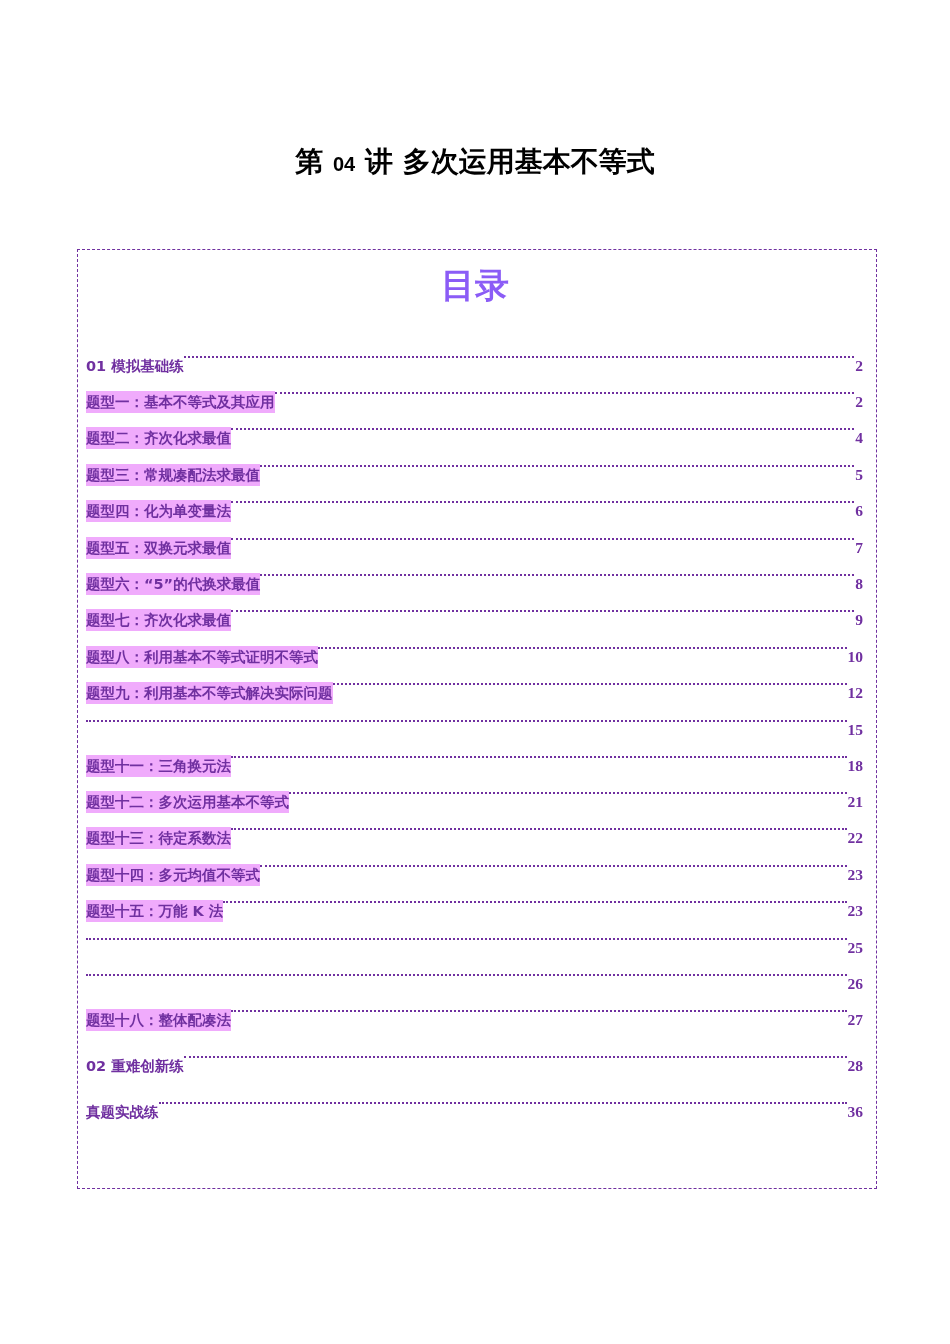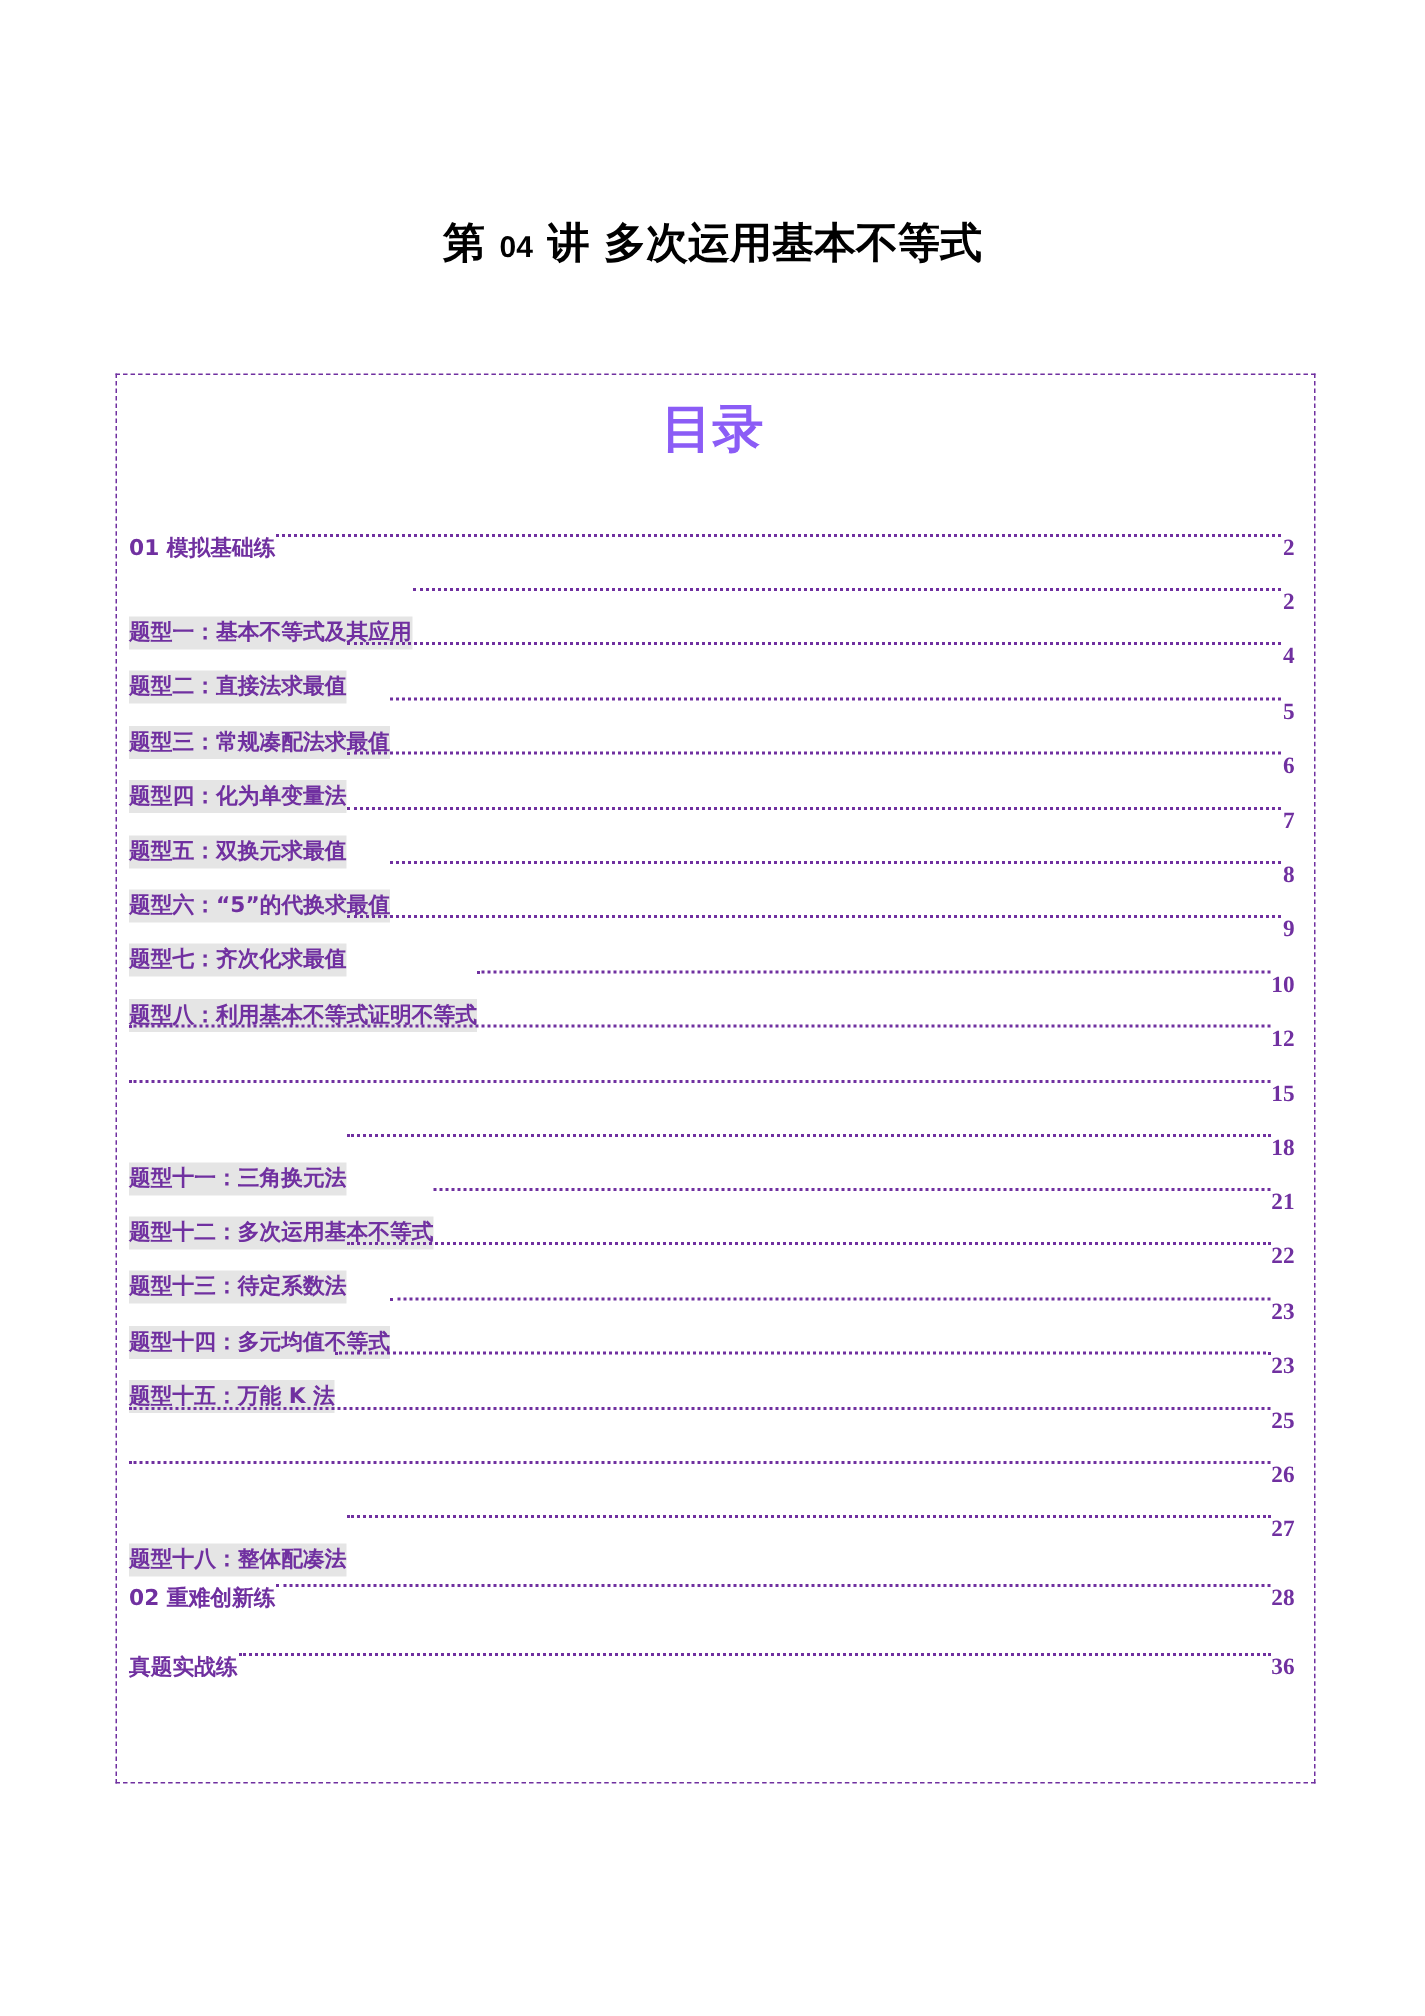--- a/index.html
+++ b/index.html
@@ -18,21 +18,21 @@
       position: absolute; top: 263px; left: 0; width: 950px; text-align: center;
       font-size: 34px; font-weight: bold; color: #8b5cf6;
       font-family: "DejaVu Sans", sans-serif;
     }
     .toc-entry {
       position: absolute; left: 86px; width: 777px; height: 22px;
       display: flex; align-items: flex-start; color: #7030a0; font-weight: bold; font-size: 14.5px;
       font-family: "DejaVu Sans", sans-serif; cursor: pointer;
     }
     .toc-entry .label { white-space: nowrap; line-height: 22px; padding-right: 0; }
-    .toc-entry.shaded .label { background: #e5e5e5; margin-top: 20px; }
+    .toc-entry.shaded .label { background: #f0abfc; }
     .toc-entry .dots {
       flex: 1; border-bottom: 2.5px dotted #7030a0; margin: 0 1px 5px 0; height: 1px;
     }
     .toc-entry .page {
       font-family: "Liberation Serif", serif; font-weight: bold; font-size: 15.5px; line-height: 22px;
     }
   </style>
 </head>
 <body>
 
@@ -52,21 +52,21 @@
   <span class="page">2</span>
 </div>
 
 <div class="toc-entry shaded" style="top:391px">
   <span class="label">题型一：基本不等式及其应用</span>
   <span class="dots"></span>
   <span class="page">2</span>
 </div>
 
 <div class="toc-entry shaded" style="top:427px">
-  <span class="label">题型二：直接法求最值</span>
+  <span class="label">题型二：齐次化求最值</span>
   <span class="dots"></span>
   <span class="page">4</span>
 </div>
 
 <div class="toc-entry shaded" style="top:464px">
   <span class="label">题型三：常规凑配法求最值</span>
   <span class="dots"></span>
   <span class="page">5</span>
 </div>
 
@@ -94,20 +94,21 @@
   <span class="page">9</span>
 </div>
 
 <div class="toc-entry shaded" style="top:646px">
   <span class="label">题型八：利用基本不等式证明不等式</span>
   <span class="dots"></span>
   <span class="page">10</span>
 </div>
 
 <div class="toc-entry shaded" style="top:682px">
+  <span class="label">题型九：利用基本不等式解决实际问题</span>
   <span class="dots"></span>
   <span class="page">12</span>
 </div>
 
 <div class="toc-entry shaded" style="top:719px">
   <span class="dots"></span>
   <span class="page">15</span>
 </div>
 
 <div class="toc-entry shaded" style="top:755px">

